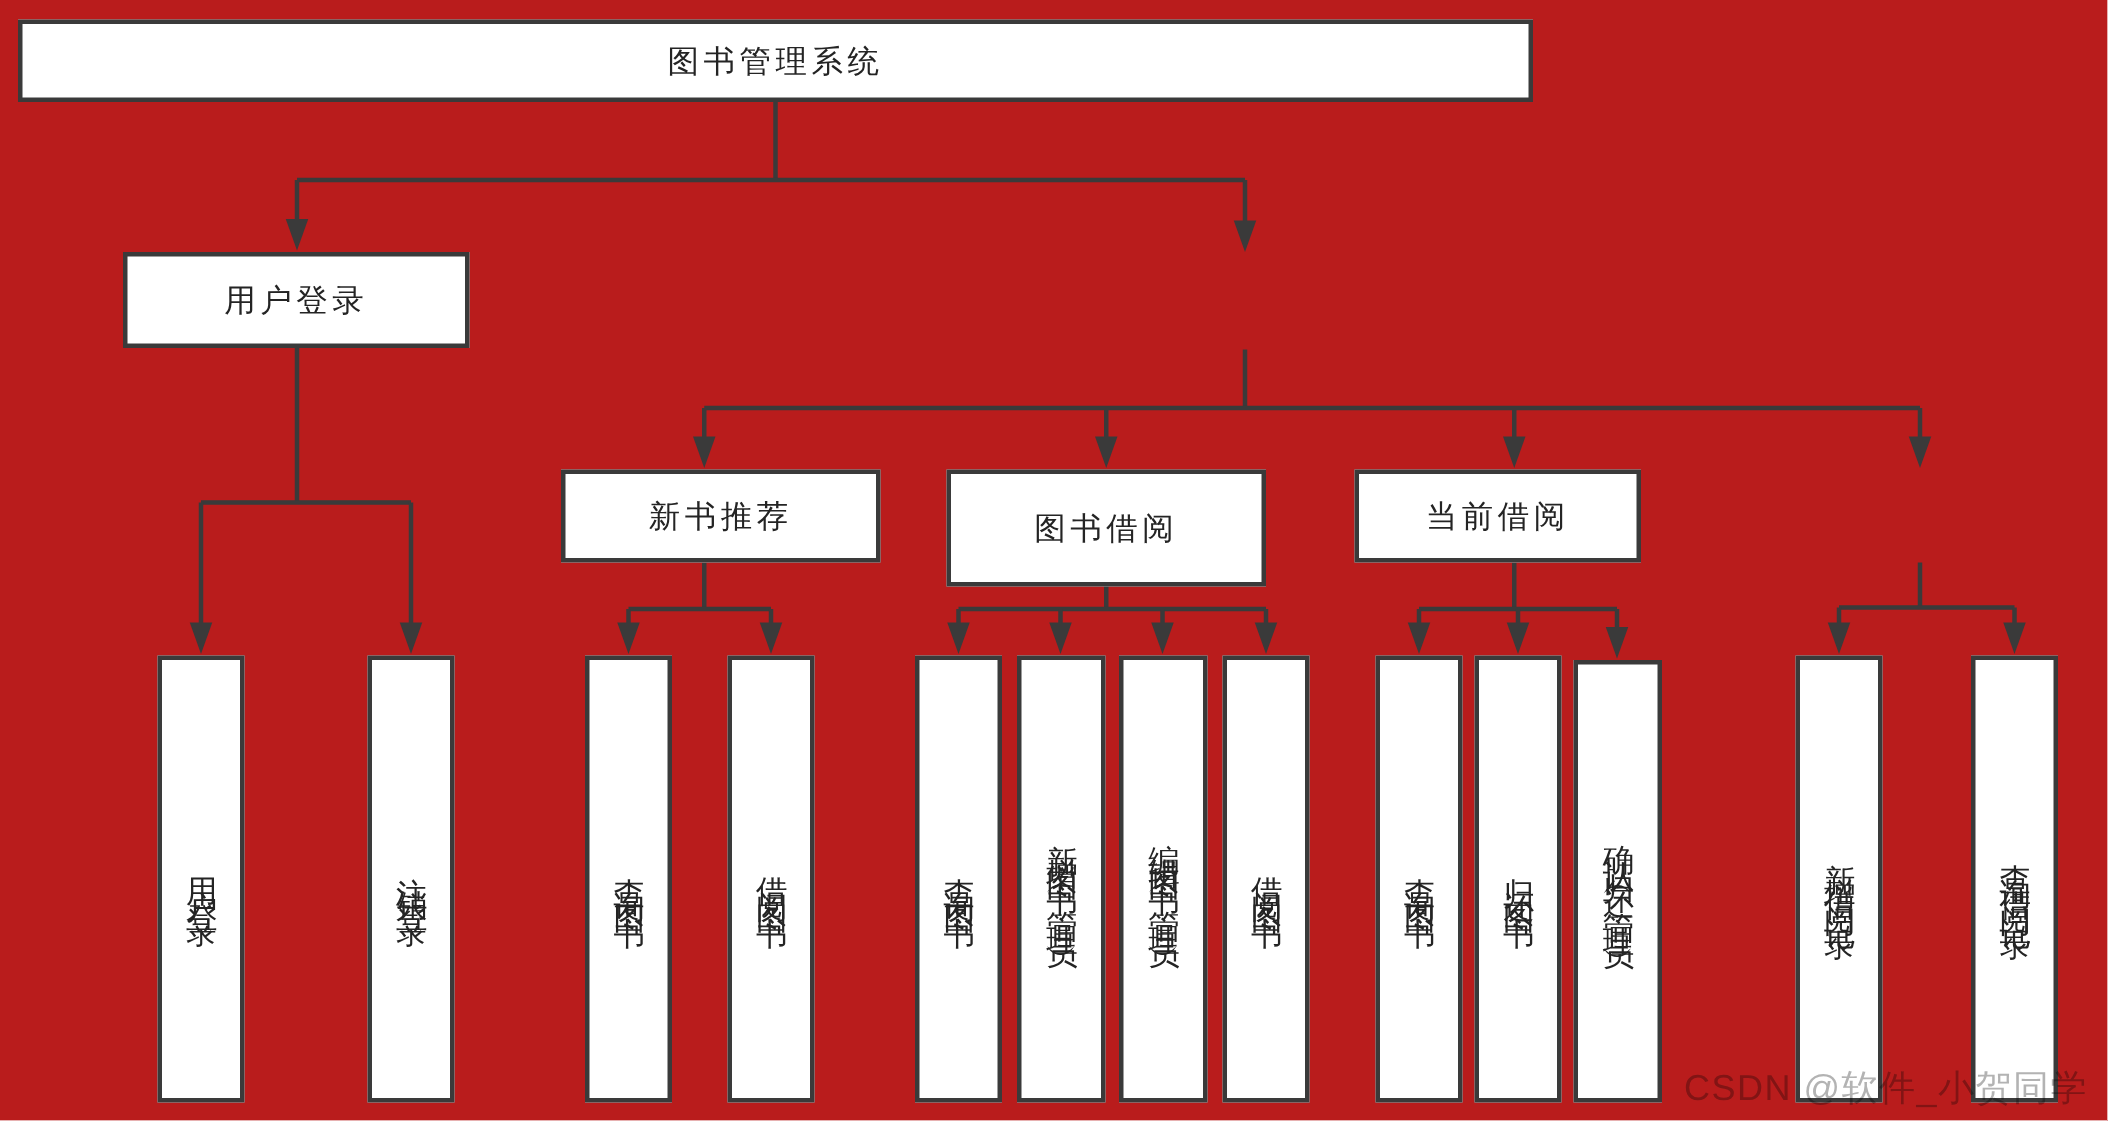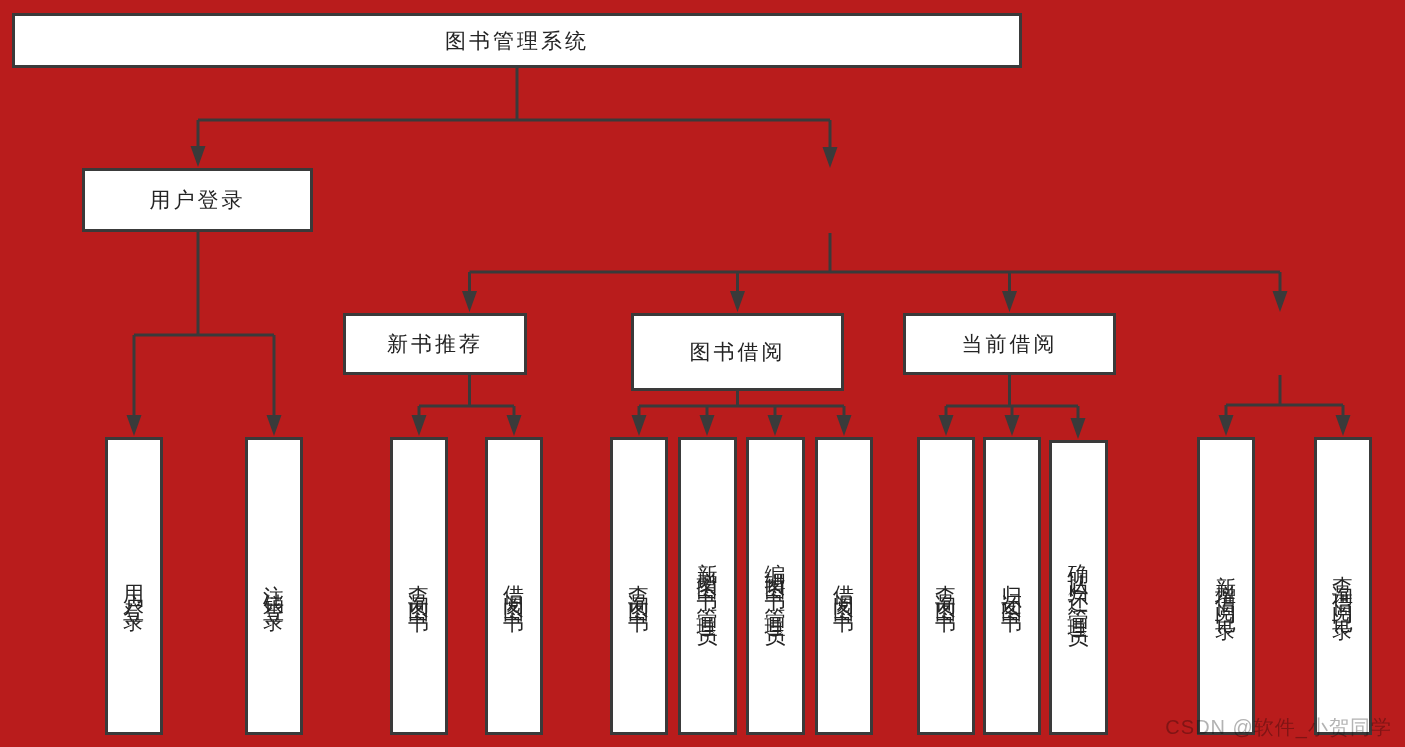--- a/index.html
+++ b/index.html
@@ -35,21 +35,21 @@
   .vbox {
     writing-mode: vertical-rl;
     font-size: 21px;
     letter-spacing: 9px;
     line-height: 1;
   }
   .watermark {
     position: absolute;
     right: 13px;
     bottom: 6px;
-    font-size: 20px;
+    font-size: 24px;
     color: #b3b3b3;
     letter-spacing: 1px;
     white-space: nowrap;
     mix-blend-mode: multiply;
     z-index: 10;
   }
 </style>
 </head>
 <body>
 
@@ -128,23 +128,23 @@
       <polygon points="1218.5,415 1233.5,415 1226,436" fill="#3a3a3a" stroke="none"></polygon>
       <path d="M1343,405 V419"></path>
       <polygon points="1335.5,415 1350.5,415 1343,436" fill="#3a3a3a" stroke="none"></polygon>
     </g>
   </svg>
 
   <div class="node hbox" style="left:12px; top:13px; width:1010px; height:55px">图书管理系统</div>
 
   <div class="node hbox" style="left:82px; top:168px; width:231px; height:64px">用户登录</div>
 
-  <div class="node hbox" style="left:343px; top:313px; width:184px; height:62px">新书推荐</div>
+  <div class="node hbox" style="left:374px; top:313px; width:213px; height:62px">新书推荐</div>
   <div class="node hbox" style="left:631px; top:313px; width:213px; height:78px">图书借阅</div>
-  <div class="node hbox" style="left:903px; top:313px; width:213px; height:62px">当前借阅</div>
+  <div class="node hbox" style="left:903px; top:313px; width:191px; height:62px">当前借阅</div>
 
   <div class="node vbox" style="left:105px; top:437px; width:58px; height:298px">用户登录</div>
   <div class="node vbox" style="left:245px; top:437px; width:58px; height:298px">注销登录</div>
 
   <div class="node vbox" style="left:390px; top:437px; width:58px; height:298px">查询图书</div>
   <div class="node vbox" style="left:485px; top:437px; width:58px; height:298px">借阅图书</div>
 
   <div class="node vbox" style="left:610px; top:437px; width:58px; height:298px">查询图书</div>
   <div class="node vbox" style="left:678px; top:437px; width:59px; height:298px">新增图书（管理员）</div>
   <div class="node vbox" style="left:746px; top:437px; width:59px; height:298px">编辑图书（管理员）</div>

